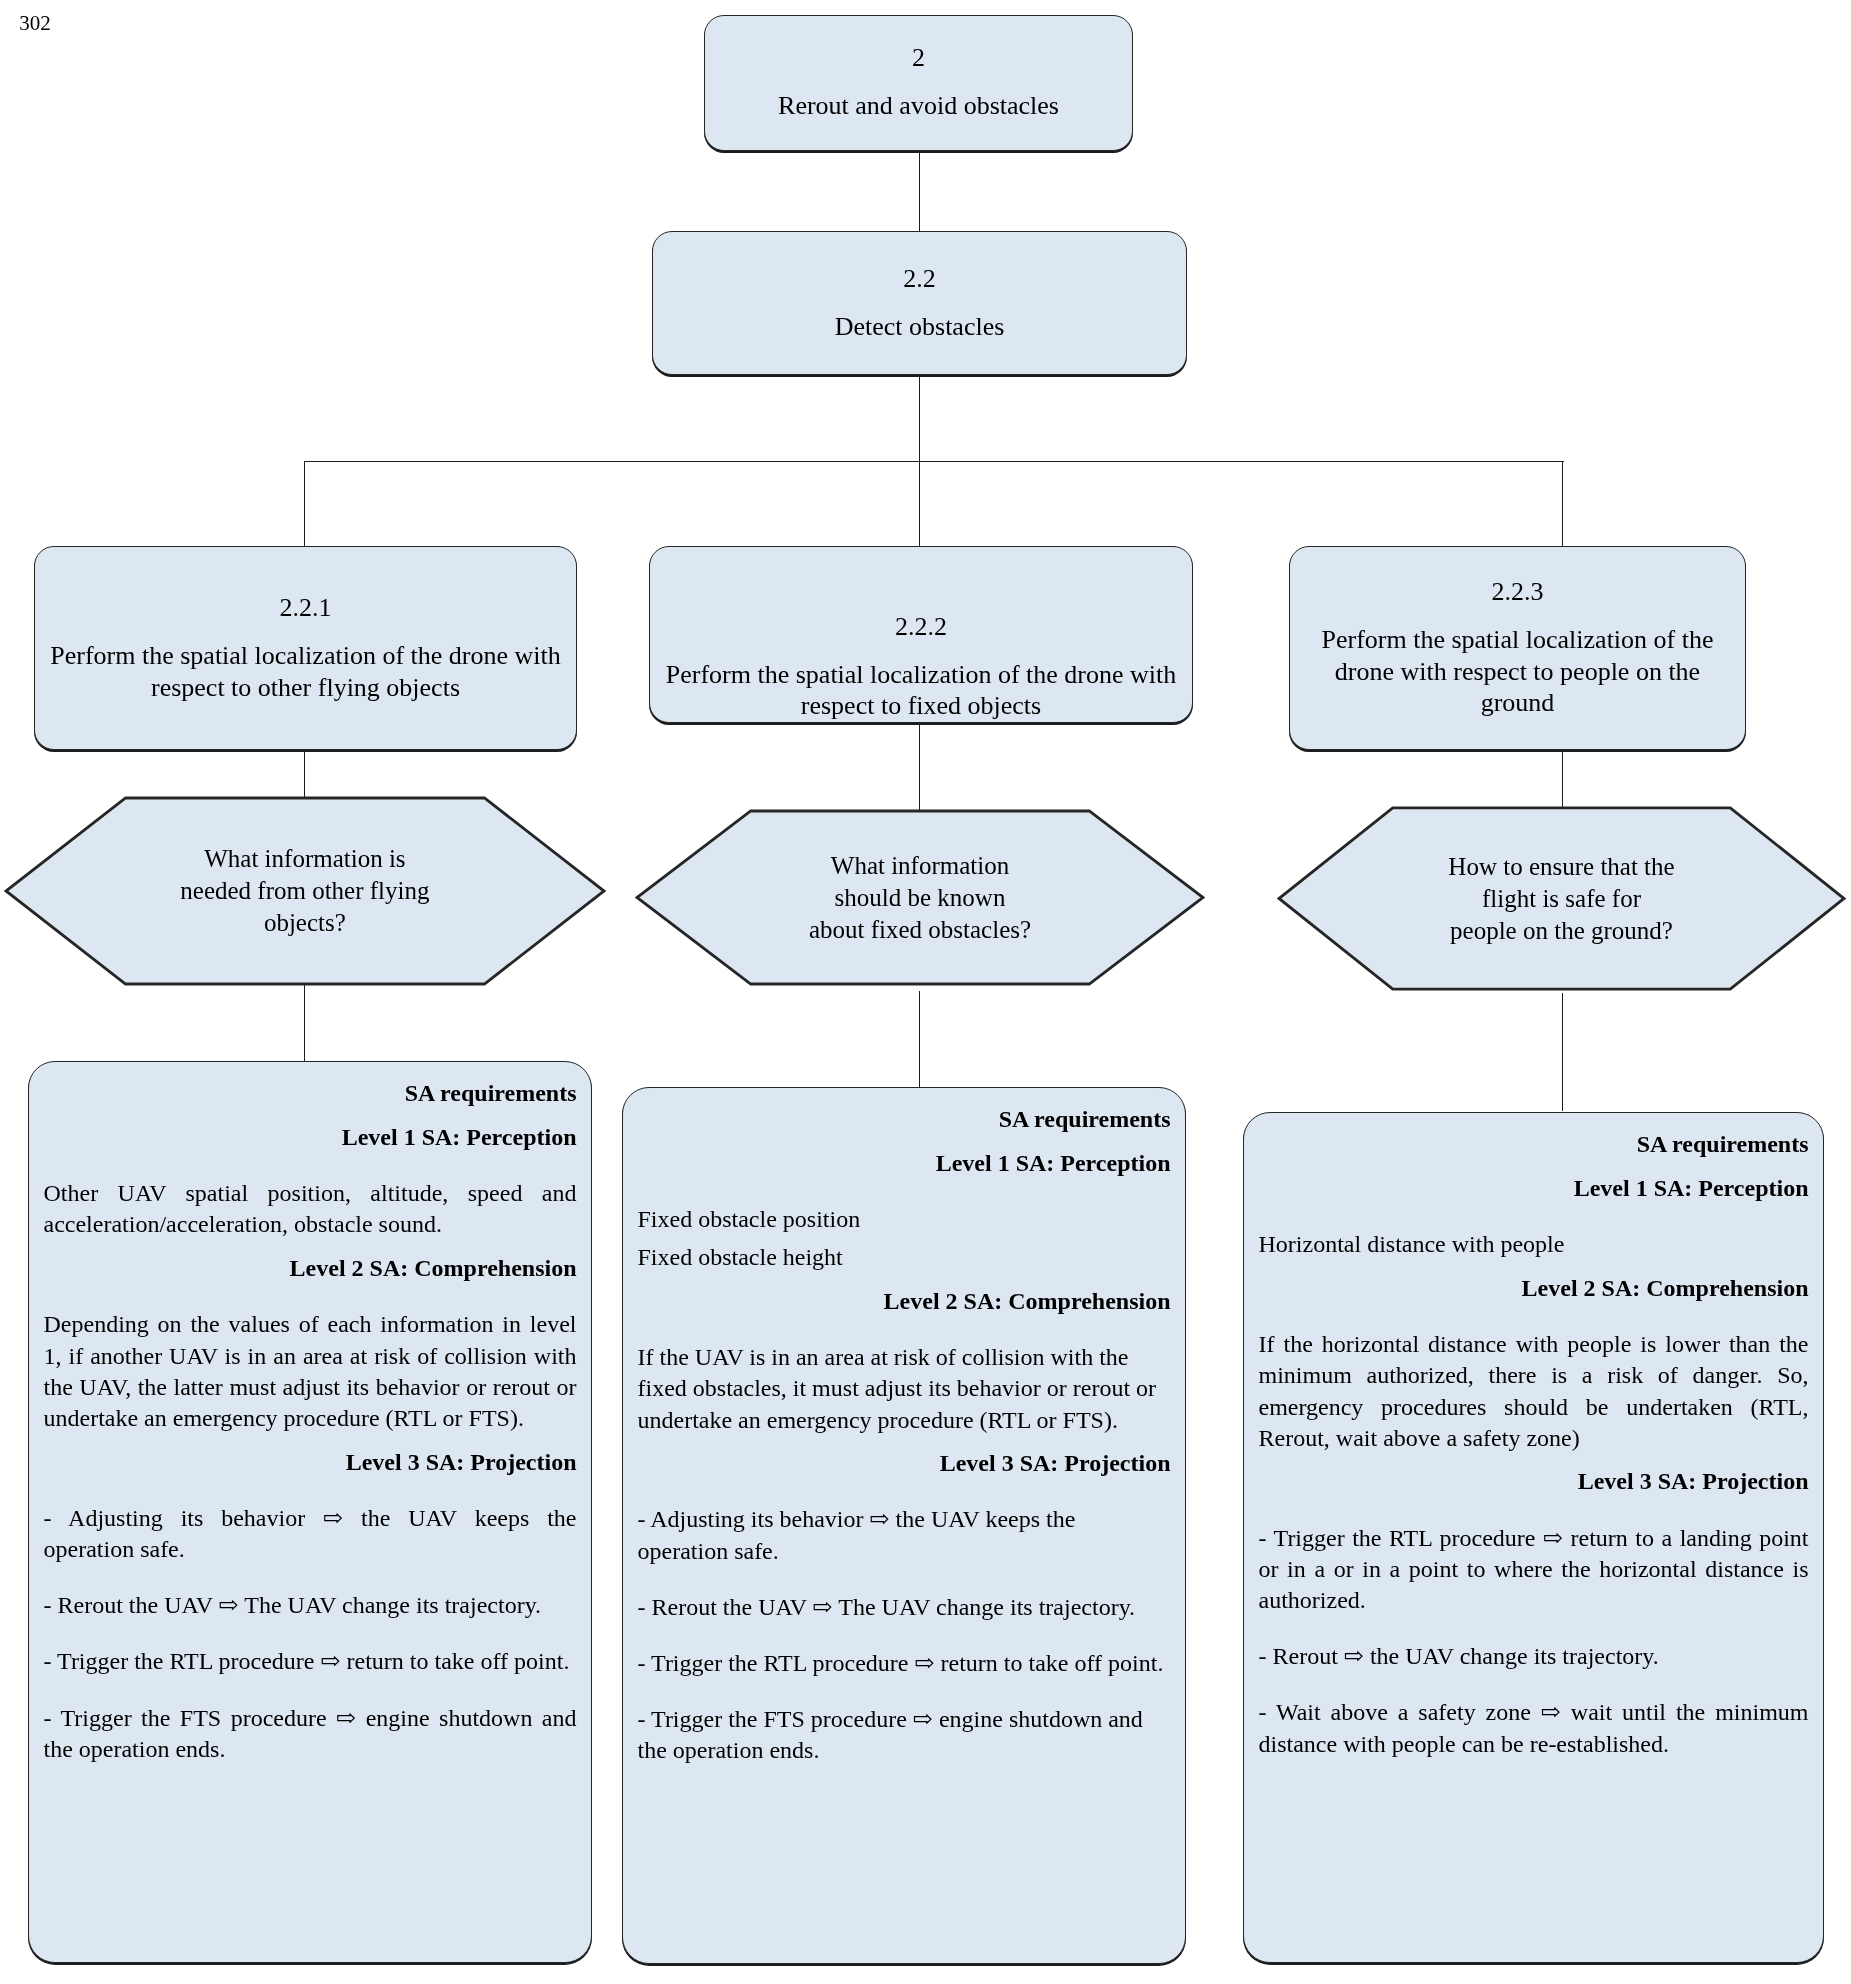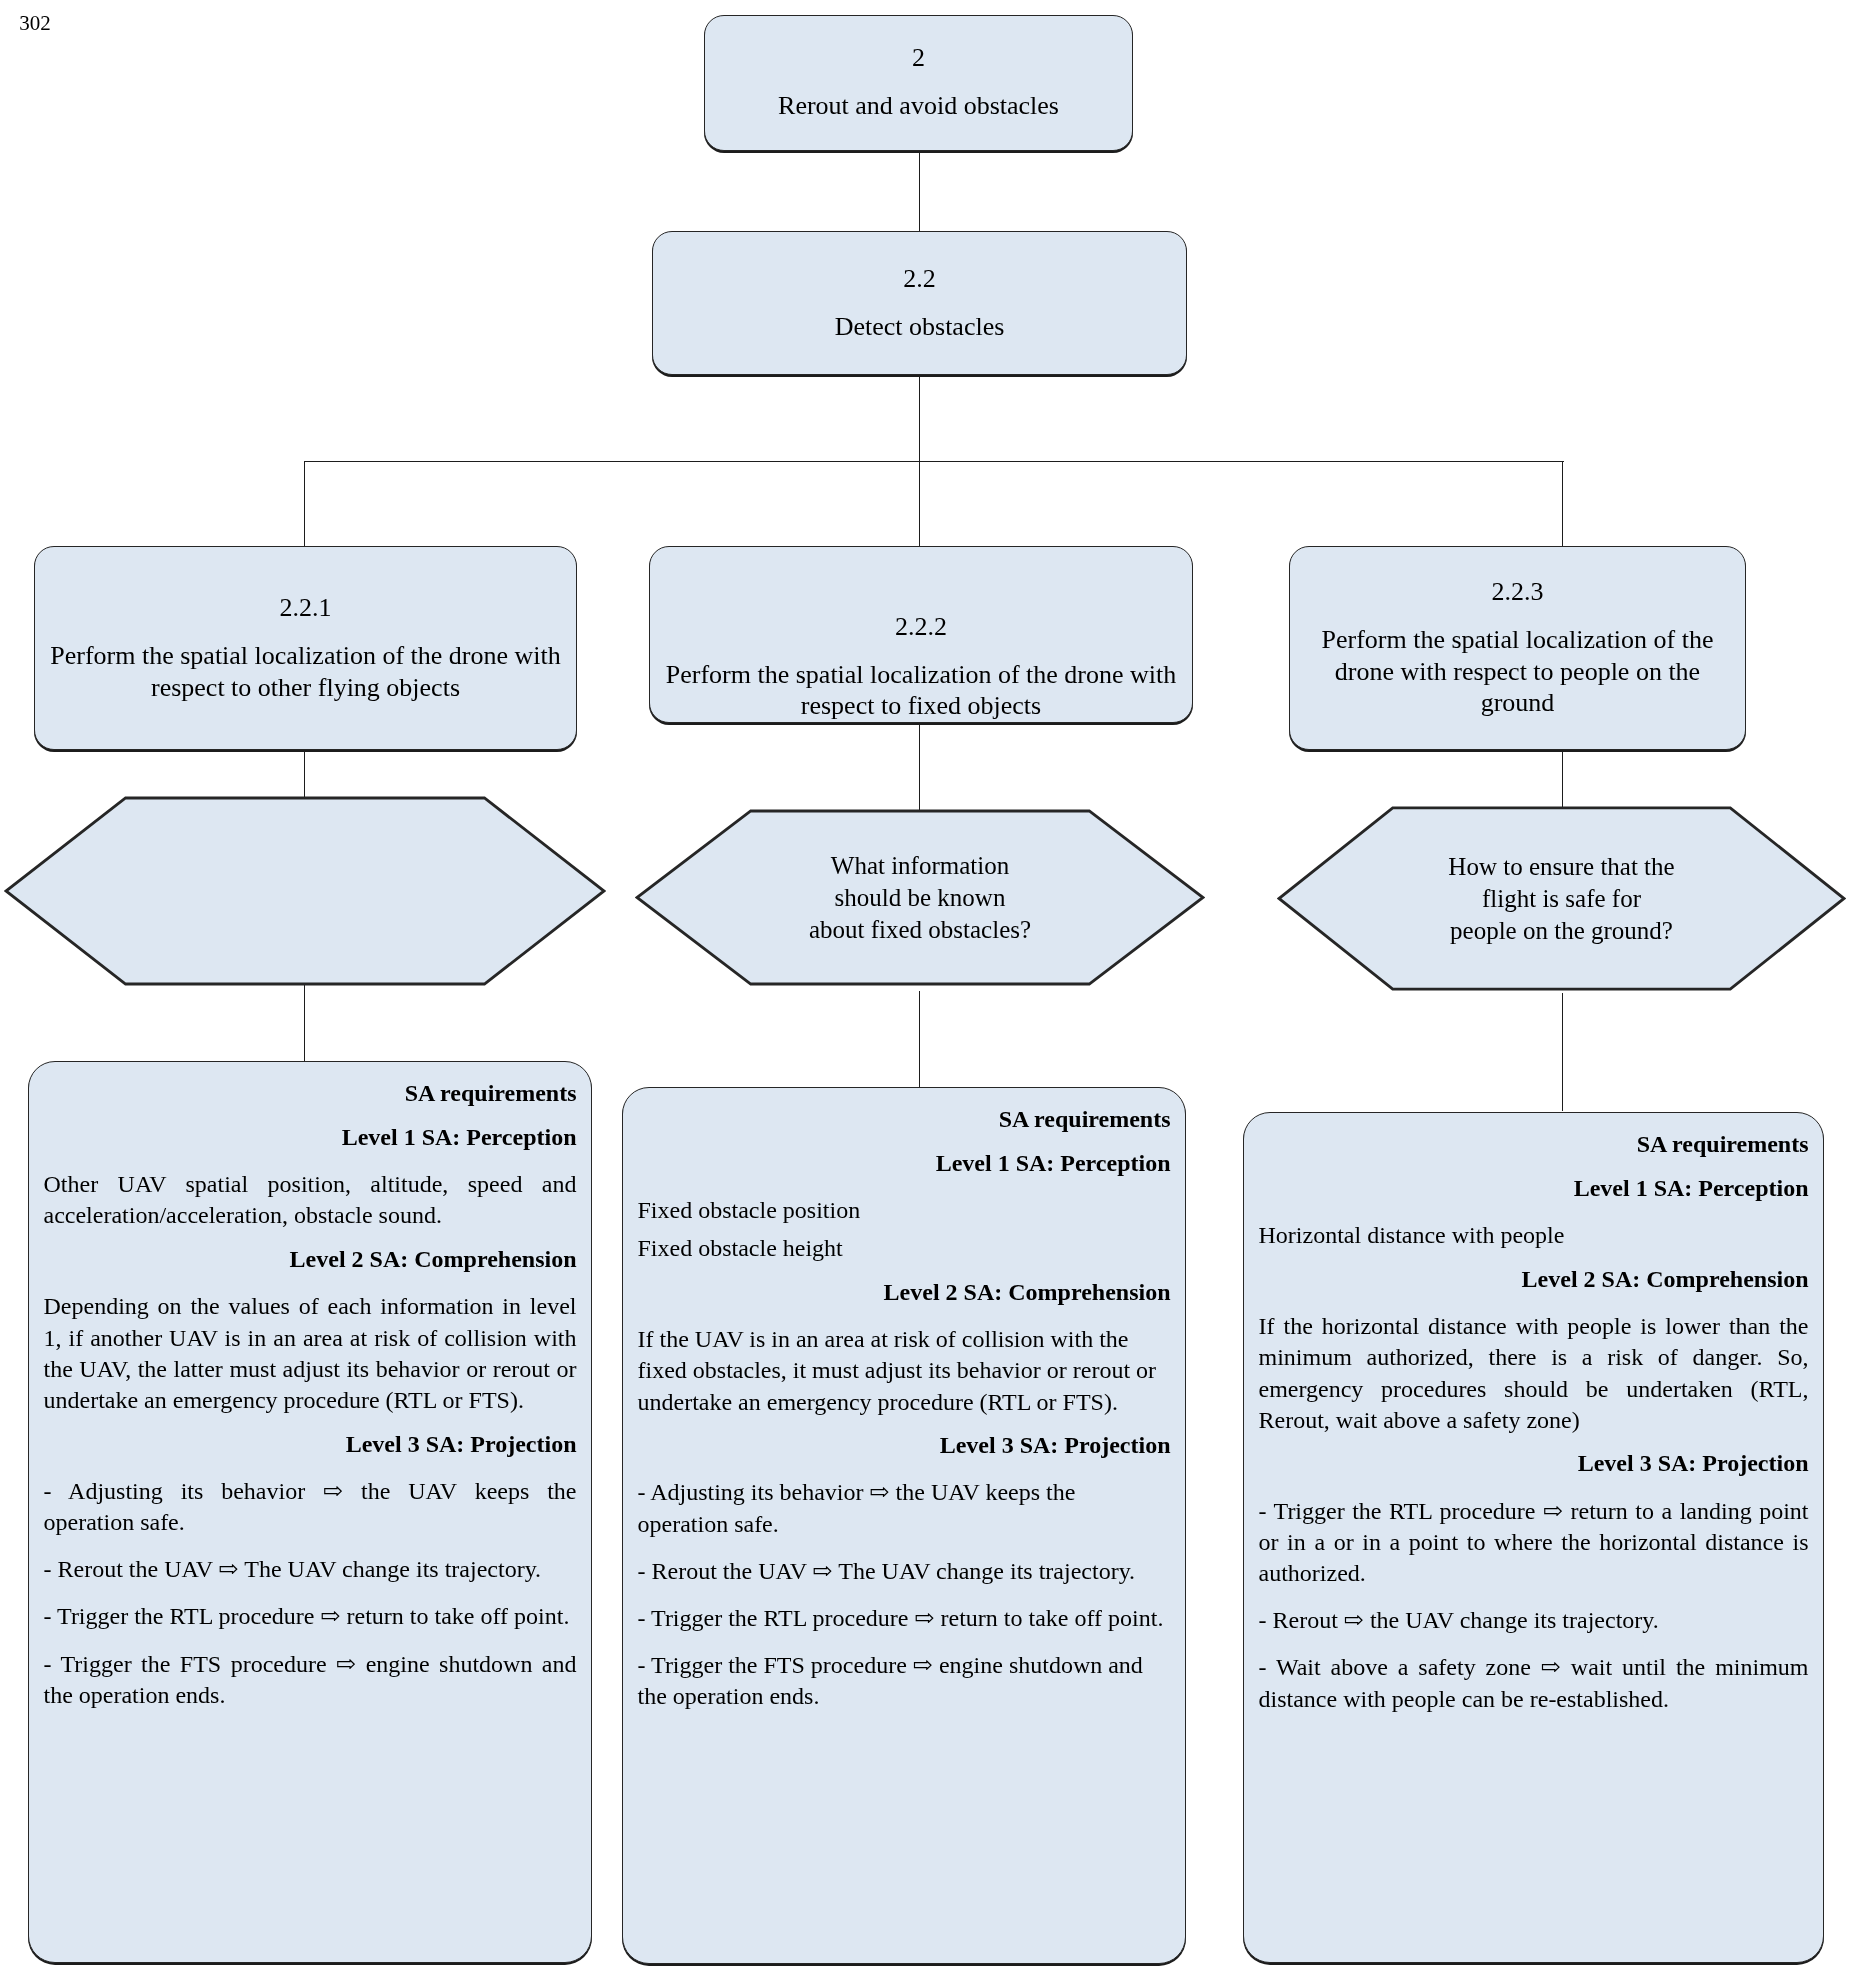--- a/index.html
+++ b/index.html
@@ -85,21 +85,21 @@
   }
   .card h4 {
     margin: 0 0 0 0;
     font-size: 24px;
     font-weight: bold;
     line-height: 1.30;
     text-align: right;
   }
   .card .hd { margin-top: 12.5px; }
   .card p {
-    margin: 16px 0 0 0;
+    margin: 25px 0 0 0;
     font-size: 24px;
     line-height: 1.30;
   }
   .card p.just { text-align: justify; text-justify: inter-word; }
   .card p.left { text-align: left; }
   .card p.tight { margin-top: 6.8px; }
 
   
   .ln {
     position: absolute;
@@ -153,20 +153,23 @@
 
 <div class="node" style="left:1253px; top:546px; width:457px; height:204px;margin-left:36px;">
   <div class="num">2.2.3</div>
   <div class="cap" style="max-width:526px;">Perform the spatial localization of the drone with respect to people on the ground</div>
 </div>
 
 <div class="hexwrap" style="left:3.9px; top:796px; width:602px; height:190px;">
   <svg viewBox="0 0 1248 394" preserveAspectRatio="none">
     <polygon points="252,4 996,4 1244,197 996,390 252,390 4,197" fill="#dde7f2" stroke="#262626" stroke-width="6"></polygon>
   </svg>
+  <div class="hextext">What information is
+needed from other flying
+objects?</div>
 </div>
 
 <div class="hexwrap" style="left:635px; top:809px; width:570px; height:177px;">
   <svg viewBox="0 0 1182 366" preserveAspectRatio="none">
     <polygon points="240,4 942,4 1178,183 942,362 240,362 4,183" fill="#dde7f2" stroke="#262626" stroke-width="6"></polygon>
   </svg>
   <div class="hextext">What information
 should be known
 about fixed obstacles?</div>
 </div>

